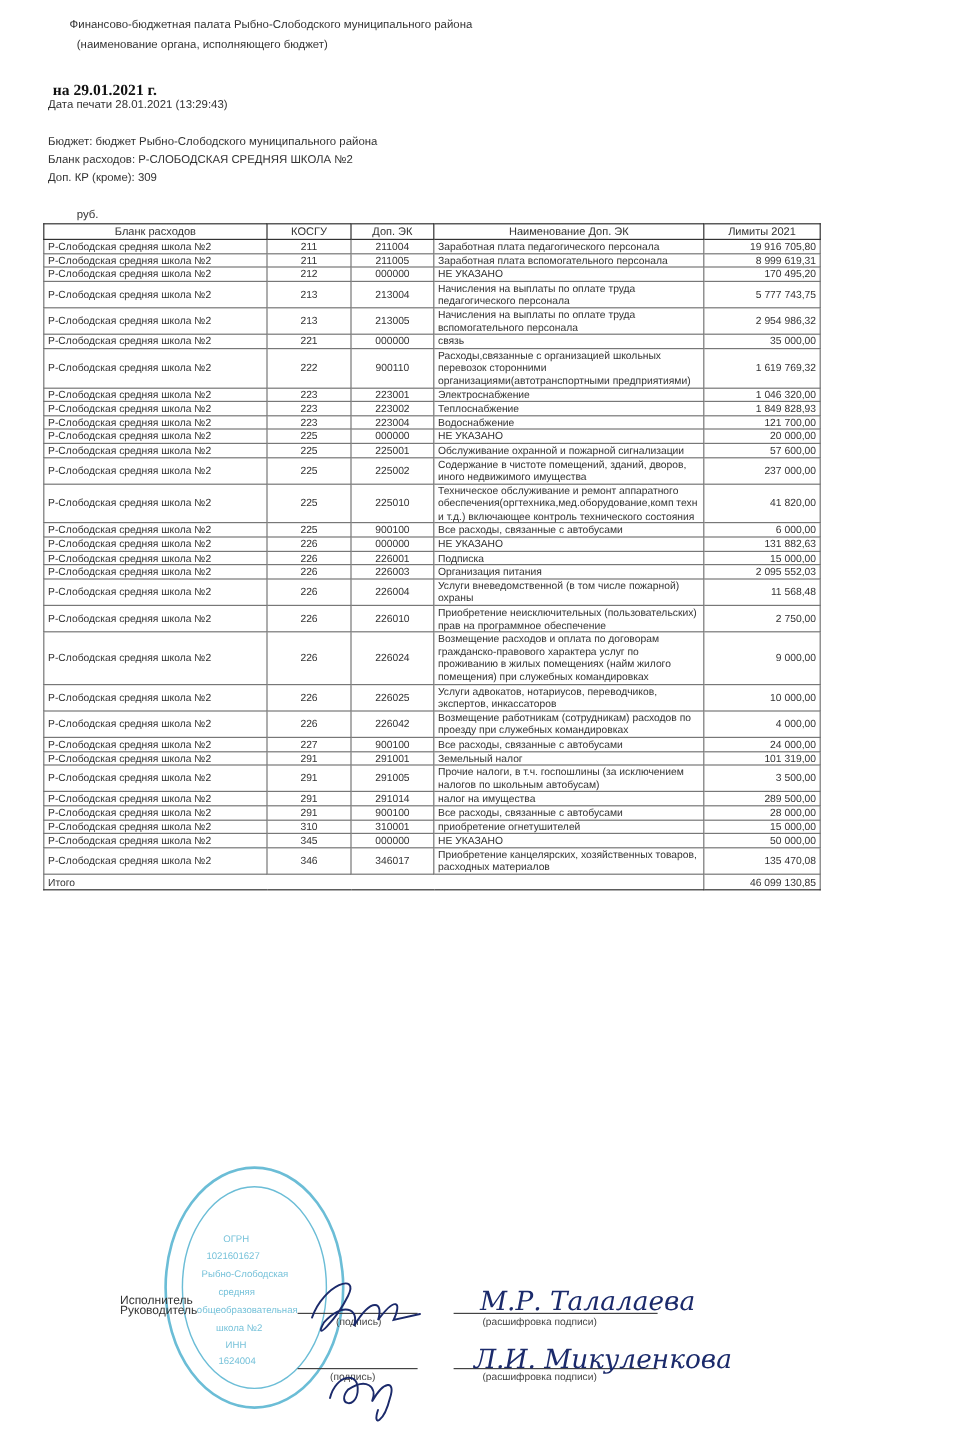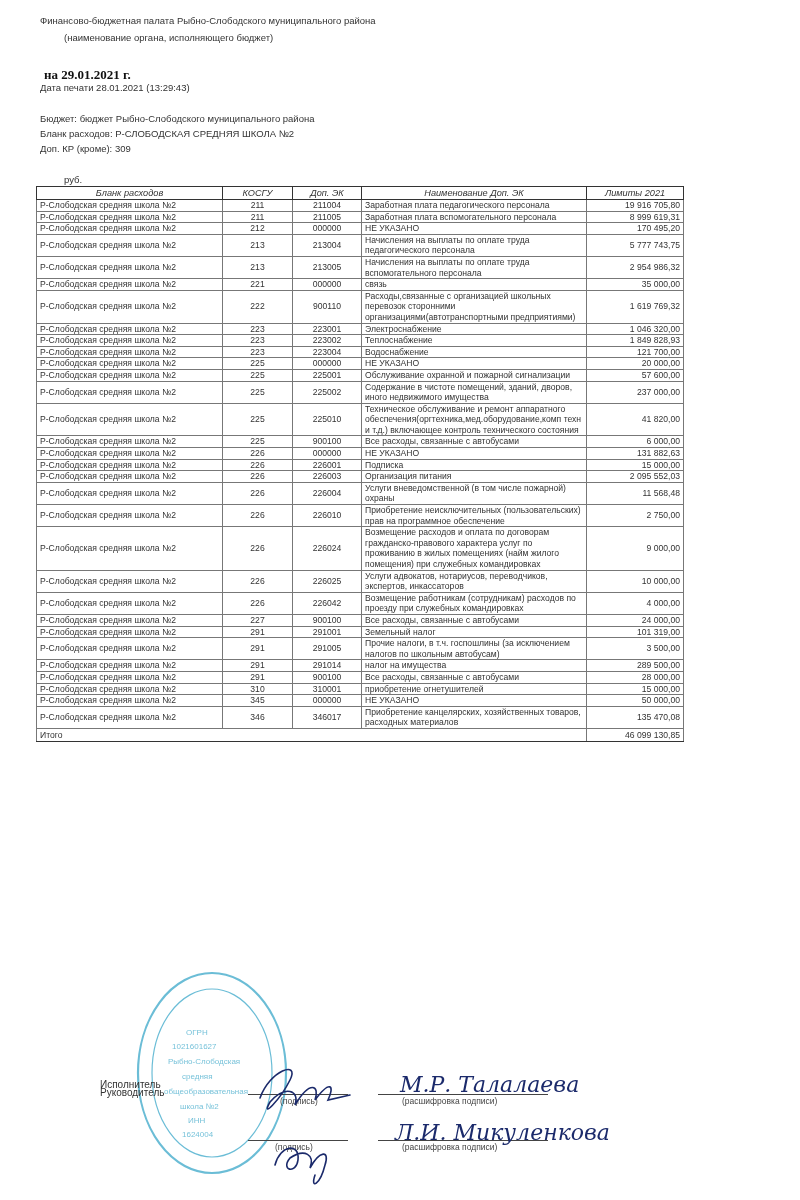--- a/index.html
+++ b/index.html
@@ -1,31 +1,31 @@
 <!DOCTYPE html>
 <html><head>
 <meta charset="utf-8">
 <style>
   html, body { margin: 0; padding: 0; background: #ffffff; }
   body { width: 800px; height: 1200px; position: relative; overflow: hidden;
          font-family: "Liberation Sans", sans-serif; color: #222; }
   .hdr { position: absolute; left: 40px; font-size: 9.5px; line-height: 12px; color: #333; }
-  #org { top: 15px; }
+  #org { top: 15px; margin-left: 18px; }
   #org-sub { top: 32px; margin-left: 24px; }
   #date-title { position: absolute; left: 44px; top: 67px; font-family: "Liberation Serif", serif;
                 font-weight: bold; font-size: 13px; color: #111; }
   #print-date { top: 82px; }
   #budget { top: 113px; }
   #blank { top: 128px; }
   #dopkr { top: 143px; }
   #unit { top: 174px; padding-left: 24px; }
   table { position: absolute; left: 36px; top: 186px; width: 647px; border-collapse: collapse;
           table-layout: fixed; font-size: 8.6px; color: #333; }
   th, td { border: 1px solid #777; padding: 0 3px; vertical-align: middle; line-height: 10.6px; }
-  th { font-weight: normal; font-size: 9.2px; height: 12px; text-align: center; border-color:#333;font-style:italic; }
+  th { font-weight: normal; font-size: 9.2px; height: 12px; text-align: center; border-color:#333; }
   td.c { text-align: center; }
   td.r { text-align: right; }
   td.l { text-align: left; }
   tr.total td { border-top: 1.5px solid #333; border-bottom: 1.5px solid #333; height: 12px; }
   .sign { position: absolute; font-size: 10px; color: #333; }
   .sub { position: absolute; font-size: 8.5px; color: #444; }
   .line { position: absolute; height: 0; border-top: 1px solid #444; }
   #stamp { position: absolute; left: 130px; top: 965px; width: 160px; height: 215px; }
   #sig { position: absolute; left: 240px; top: 1050px; width: 380px; height: 150px; }
 </style>

